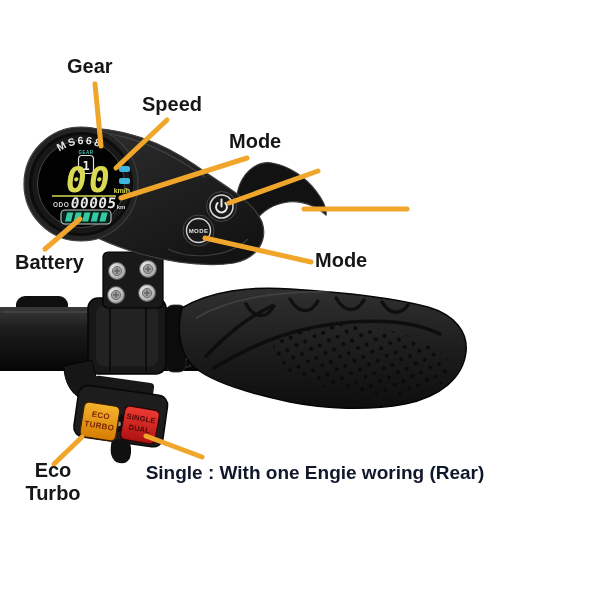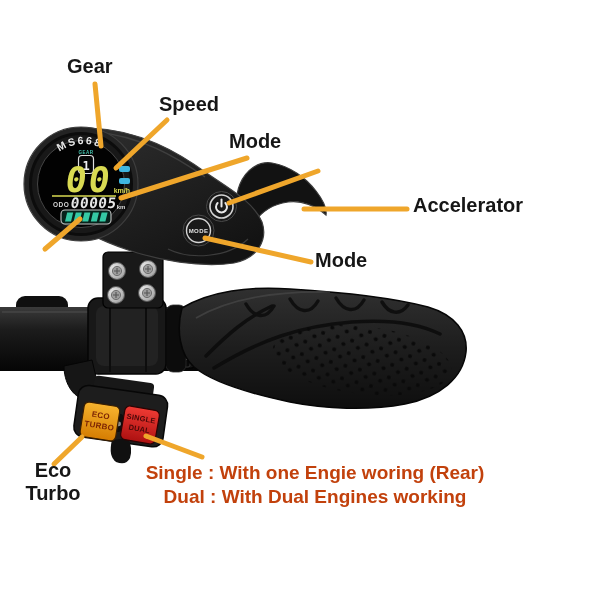--- a/index.html
+++ b/index.html
@@ -2,21 +2,21 @@
 <html><head>
 <meta charset="utf-8">
 <style>
   html,body{margin:0;padding:0;background:#ffffff;}
   .canvas{position:relative;width:600px;height:600px;background:#ffffff;overflow:hidden;
           font-family:"Liberation Sans",sans-serif;}
   svg{position:absolute;left:0;top:0;}
   .callout{position:absolute;font-weight:bold;font-size:20px;color:#161616;white-space:nowrap;
            line-height:23px;}
   .callout.center{text-align:center;}
-  .notes{position:absolute;font-weight:bold;font-size:19px;color:#c2410c;text-align:center;
+  .notes{position:absolute;font-weight:bold;font-size:19px;color:#0f172a;text-align:center;
          line-height:24px;white-space:nowrap;}
   text{font-family:"Liberation Sans",sans-serif;}
   .seg{font-family:"DejaVu Sans Mono",monospace;font-weight:bold;}
 </style>
 </head>
 <body>
 
 <div class="canvas">
 
 <svg width="600" height="600" viewBox="0 0 600 600">
@@ -213,28 +213,27 @@
     <path d="M 318,171 L 229,203"></path>
     <path d="M 304,209 L 407,209"></path>
     <path d="M 45,249 L 80,219"></path>
     <path d="M 205,238 L 311,262"></path>
     <path d="M 82,437 L 54,464"></path>
     <path d="M 146,436 L 202,457"></path>
   </g>
 </svg>
 
 <div class="callout" style="left:67px;top:55px">Gear</div>
-<div class="callout" style="left:159px;top:93px">Speed</div>
+<div class="callout" style="left:142px;top:93px">Speed</div>
 <div class="callout" style="left:229px;top:130px">Mode</div>
-<div class="callout" style="left:413px;top:194px">Accelerator</div>
+<div class="callout" style="left:15px;top:251px">Battery</div>
 <div class="callout" style="left:315px;top:249px">Mode</div>
 
 <div class="callout center" style="left:12px;top:459px;width:82px">
   <div>Eco</div>
   <div>Turbo</div>
 </div>
 
 <div class="notes" style="left:140px;top:461px;width:350px">
   <div>Single : With one Engie woring (Rear)</div>
-  <div>Dual : With Dual Engines working</div>
 </div>
 
 </div>
 
 </body></html>

